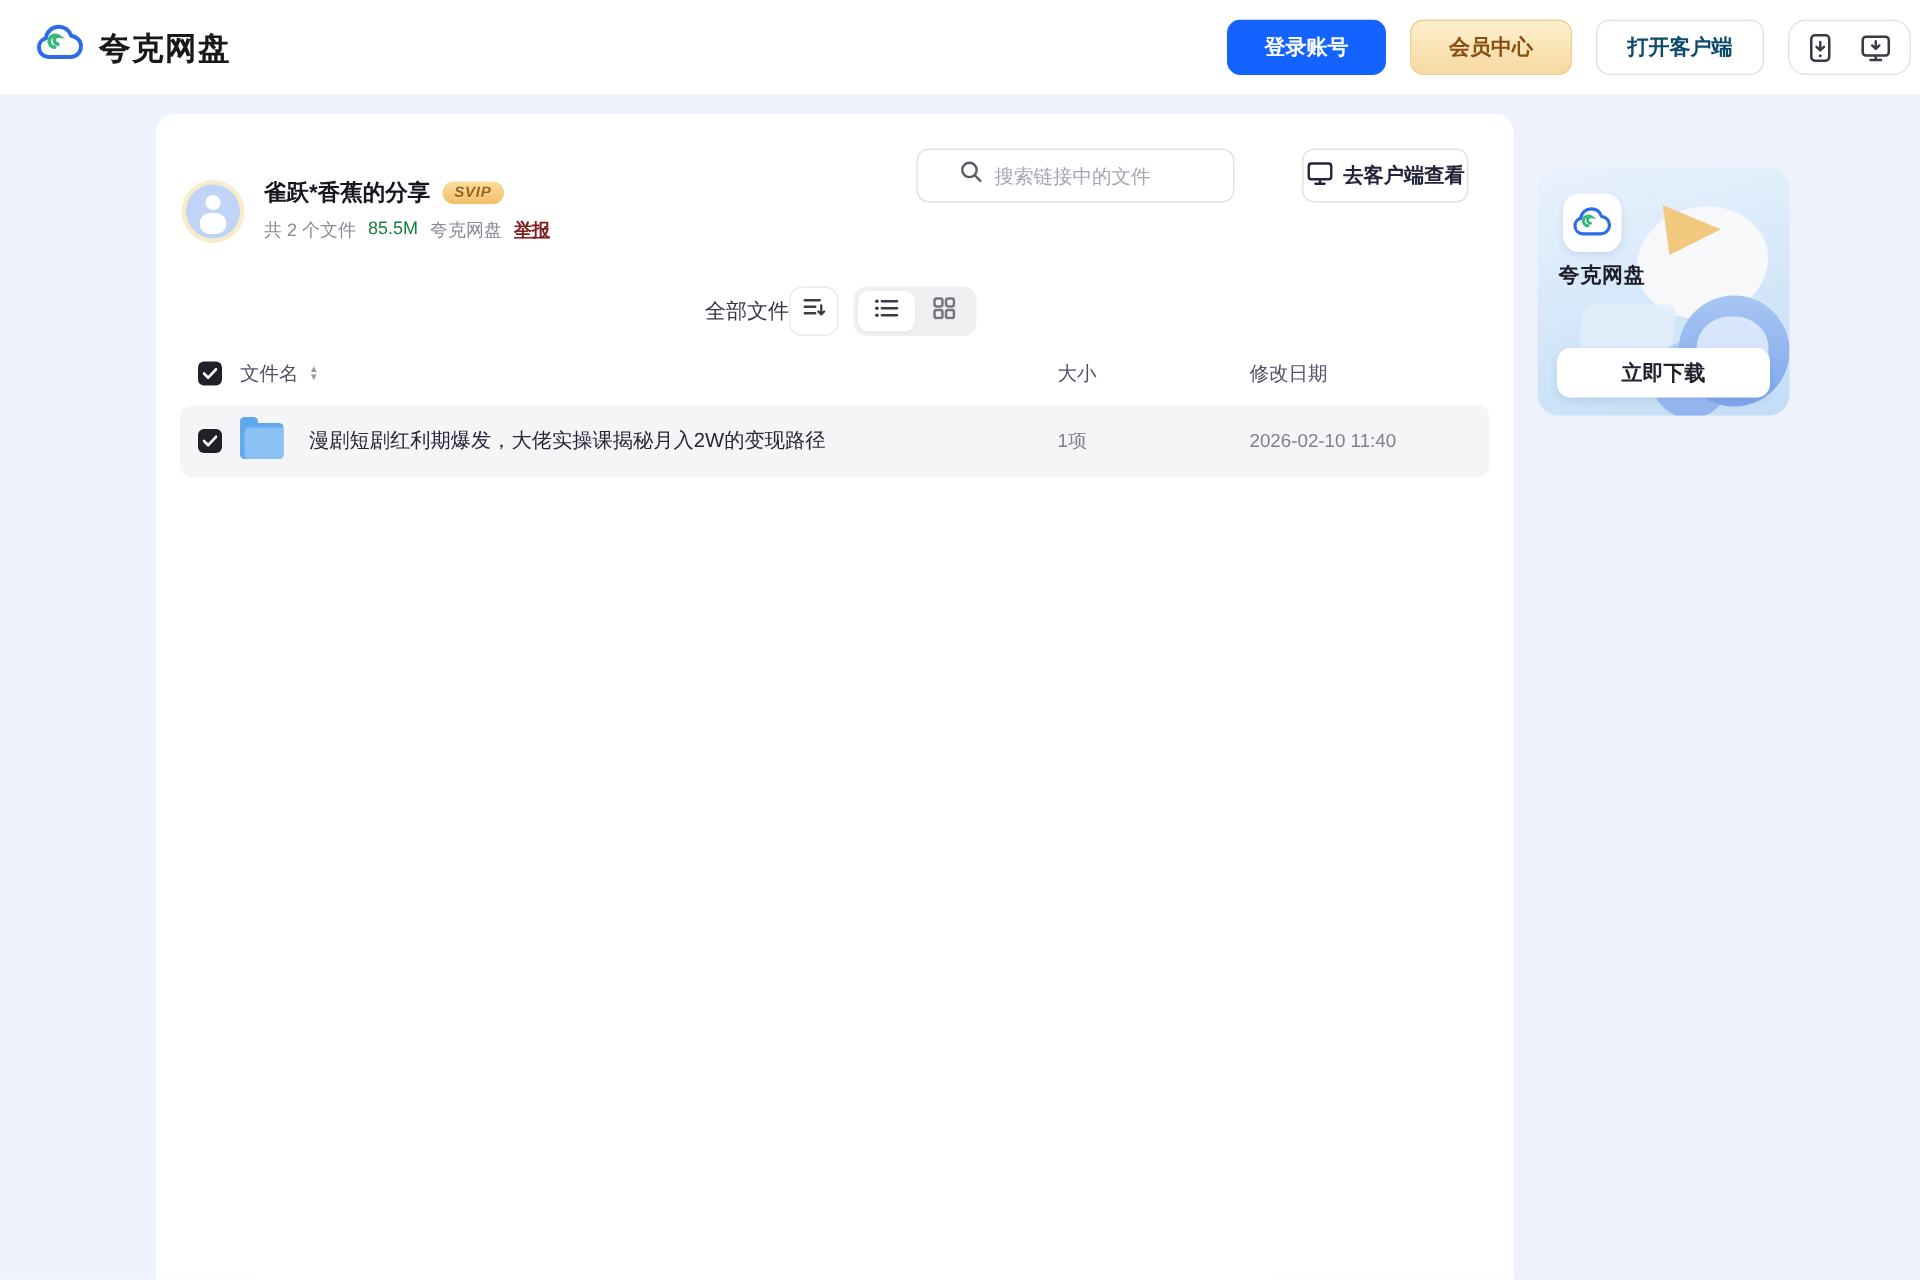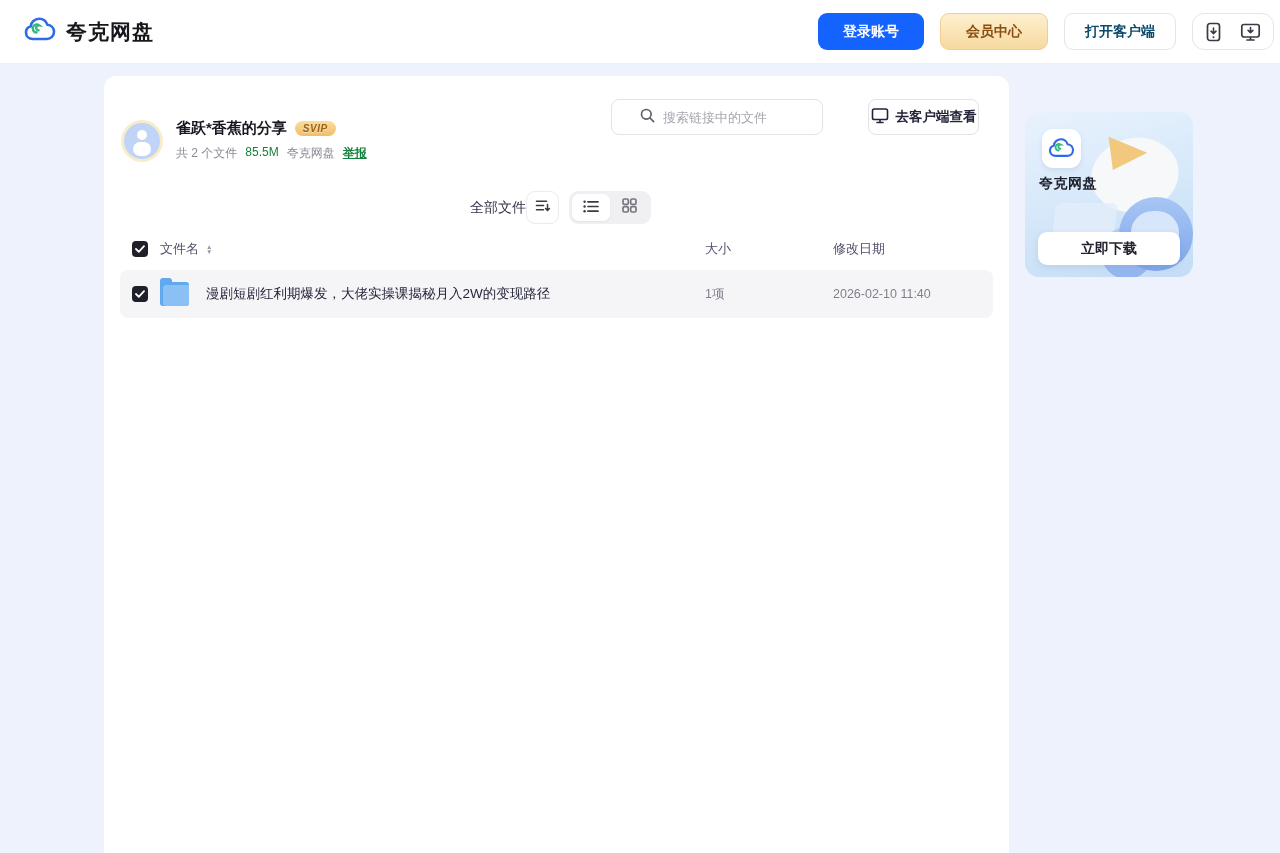--- a/index.html
+++ b/index.html
@@ -34,21 +34,21 @@
             box-shadow:0 0 0 3px #F8ECCB; overflow:hidden; }
   .avatar::before { content:""; position:absolute; left:13px; top:7px; width:10px; height:10px; border-radius:50%; background:#fff; }
   .avatar::after  { content:""; position:absolute; left:9px; top:19px; width:18px; height:14px; border-radius:8px; background:#fff; }
   .share-title-row { display:flex; align-items:center; gap:8px; }
   .share-title { font-size:15px; font-weight:bold; color:#17171F; }
   .svip-badge { font-size:10px; font-weight:900; font-style:italic; color:#9A611B; letter-spacing:.5px;
                 background:linear-gradient(180deg,#FBDE9C 0%,#F2BD68 100%); border-radius:9px; padding:2px 8px;
                 text-shadow:0 1px 0 rgba(255,255,255,.55); }
   .share-meta { margin-top:7px; font-size:12px; color:#8A8A96; display:flex; gap:8px; align-items:flex-start; }
   .share-meta .size { color:#15803d; }
-  .report-link { color:#15803d; text-decoration:underline; cursor:pointer; font-weight:bold; }
+  .report-link { color:#7f1d1d; text-decoration:underline; cursor:pointer; font-weight:bold; }
   .share-right { display:flex; gap:17px; }
   .search-box { width:212px; height:36px; border:1px solid #E2E3E8; border-radius:8px; display:flex;
                 align-items:center; gap:8px; padding:0 28px; background:#fff; }
   .search-box input { border:none; outline:none; flex:1; font-size:13px; color:#333; min-width:0;
                       font-family:"Liberation Sans","DejaVu Sans",sans-serif; }
   .search-box input::placeholder { color:#A6A6B0; }
   .btn-view-client { width:111px; height:36px; border:1px solid #E2E3E8; border-radius:8px; background:#fff;
                      display:flex; align-items:center; justify-content:center; gap:7px;
                      font-size:13.5px; font-weight:bold; color:#23233A; cursor:pointer;margin-left:28px; }
 

